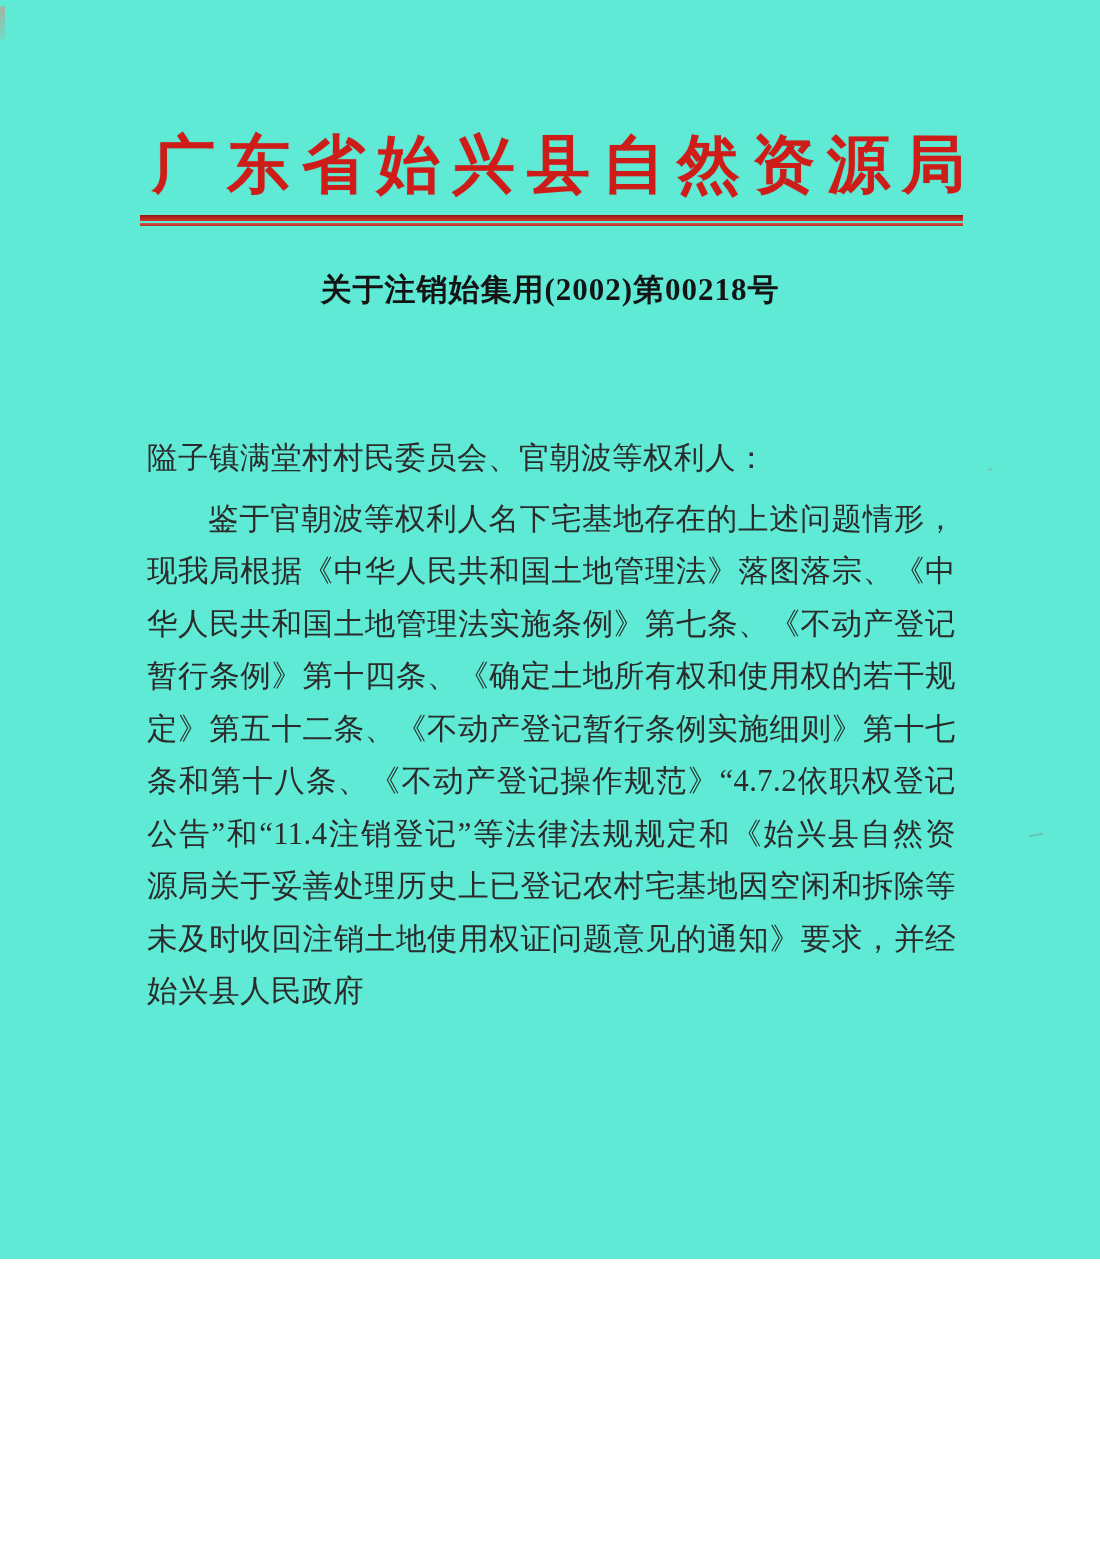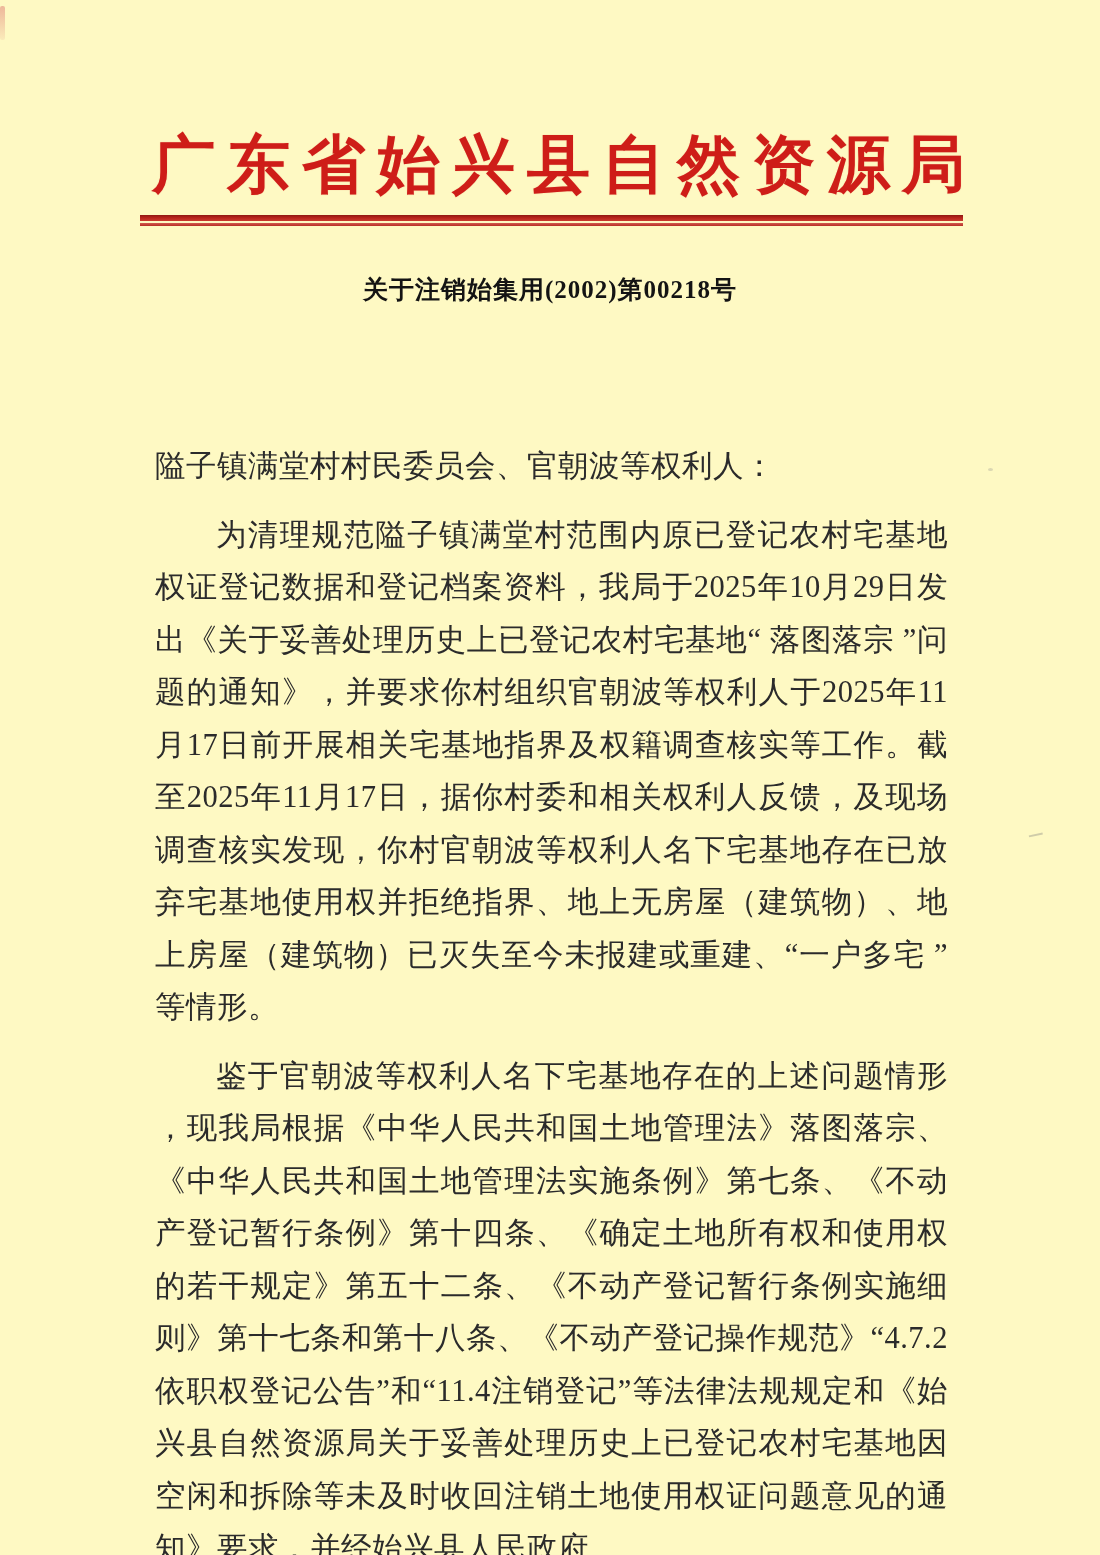--- a/index.html
+++ b/index.html
@@ -3,23 +3,23 @@
 <meta charset="utf-8">
 <style>
   html, body {
     margin: 0;
     padding: 0;
     background: #ffffff;
   }
   .page {
     position: relative;
     width: 1100px;
-    height: 1555px;
+    height: 1259px;
     margin: 0 auto;
-    background: #fef9c3;
+    background: #5eead4;
     overflow: hidden;
     font-family: "Liberation Serif", "DejaVu Serif", serif;
   }
 
   
   .agency-header {
     position: absolute;
     top: 122px;
     left: 140px;
     width: 823px;
@@ -54,42 +54,42 @@
 
   
   .doc-title {
     position: absolute;
     top: 260px;
     left: 0;
     width: 100%;
     text-align: center;
     color: #141414;
     font-weight: 700;
-    font-size: 25px;
+    font-size: 31px;
     line-height: 60px;
     letter-spacing: 1px;
   }
 
   
   .doc-body {
     position: absolute;
     top: 424px;
     left: 139px;
     width: 825px;
     color: #2b2b2b;
     font-size: 30.5px;
     line-height: 52.5px;
     text-align: justify;
     text-justify: inter-ideograph;
     word-break: break-all;
     line-break: anywhere;
     letter-spacing: 0.5px;
   }
   .doc-body p {
-    margin: 16px;
+    margin: 8px;
     padding: 0;
   }
   .doc-body p.salutation {
     text-indent: 0;
   }
   .doc-body p.para {
     text-indent: 2em;
   }
 
   
@@ -130,17 +130,16 @@
     <div class="rule-gap"></div>
     <div class="rule-thin"></div>
   </div>
 
   <div class="doc-title">
     <div>关于注销始集用(2002)第00218号</div>
   </div>
 
   <div class="doc-body">
     <p class="salutation">隘子镇满堂村村民委员会、官朝波等权利人：</p>
-    <p class="para">为清理规范隘子镇满堂村范围内原已登记农村宅基地权证登记数据和登记档案资料，我局于2025年10月29日发出《关于妥善处理历史上已登记农村宅基地“ 落图落宗 ”问题的通知》，并要求你村组织官朝波等权利人于2025年11月17日前开展相关宅基地指界及权籍调查核实等工作。截至2025年11月17日，据你村委和相关权利人反馈，及现场调查核实发现，你村官朝波等权利人名下宅基地存在已放弃宅基地使用权并拒绝指界、地上无房屋（建筑物）、地上房屋（建筑物）已灭失至今未报建或重建、“一户多宅 ”等情形。</p>
     <p class="para">鉴于官朝波等权利人名下宅基地存在的上述问题情形，现我局根据《中华人民共和国土地管理法》落图落宗、《中华人民共和国土地管理法实施条例》第七条、《不动产登记暂行条例》第十四条、《确定土地所有权和使用权的若干规定》第五十二条、《不动产登记暂行条例实施细则》第十七条和第十八条、《不动产登记操作规范》“4.7.2依职权登记公告”和“11.4注销登记”等法律法规规定和《始兴县自然资源局关于妥善处理历史上已登记农村宅基地因空闲和拆除等未及时收回注销土地使用权证问题意见的通知》要求，并经始兴县人民政府</p>
   </div>
 
 </div>
 
 </body></html>

